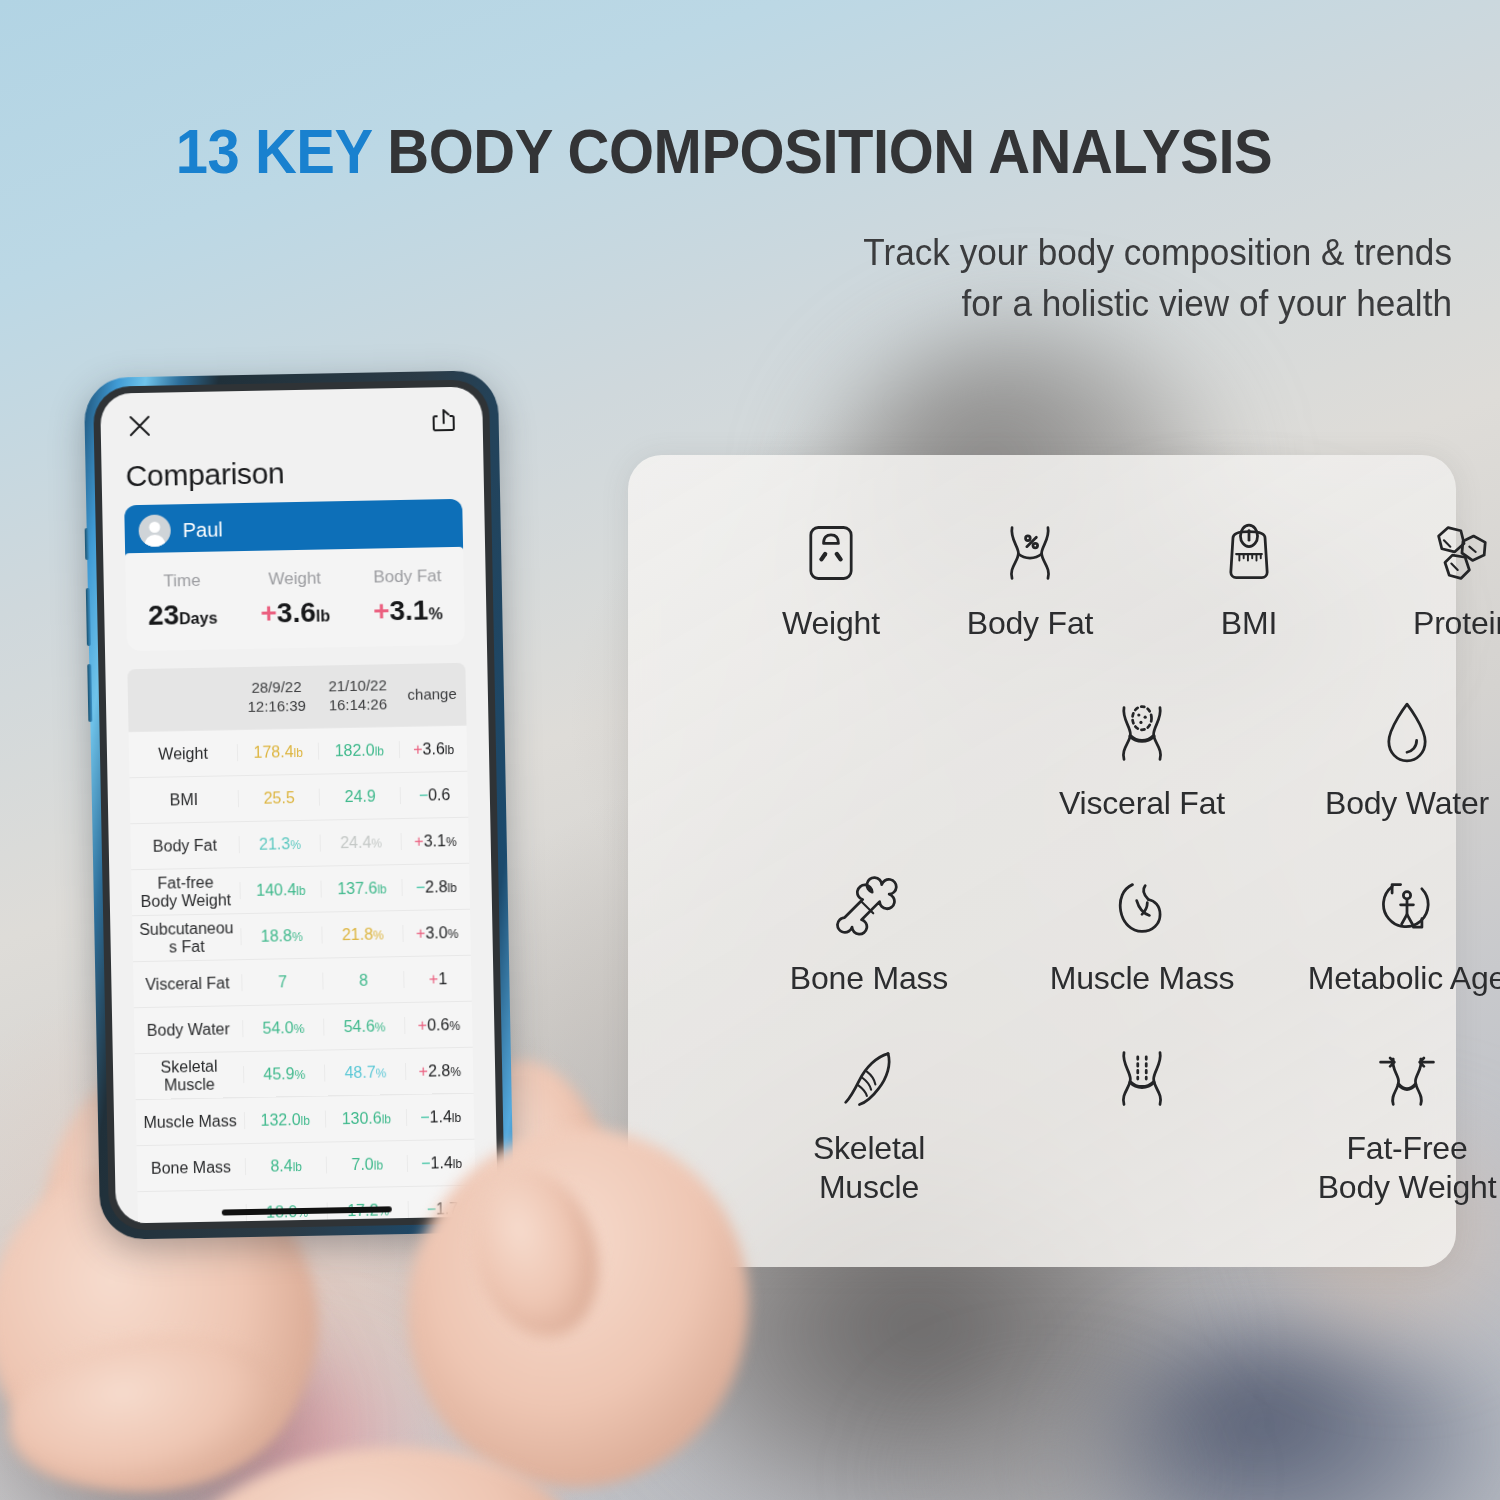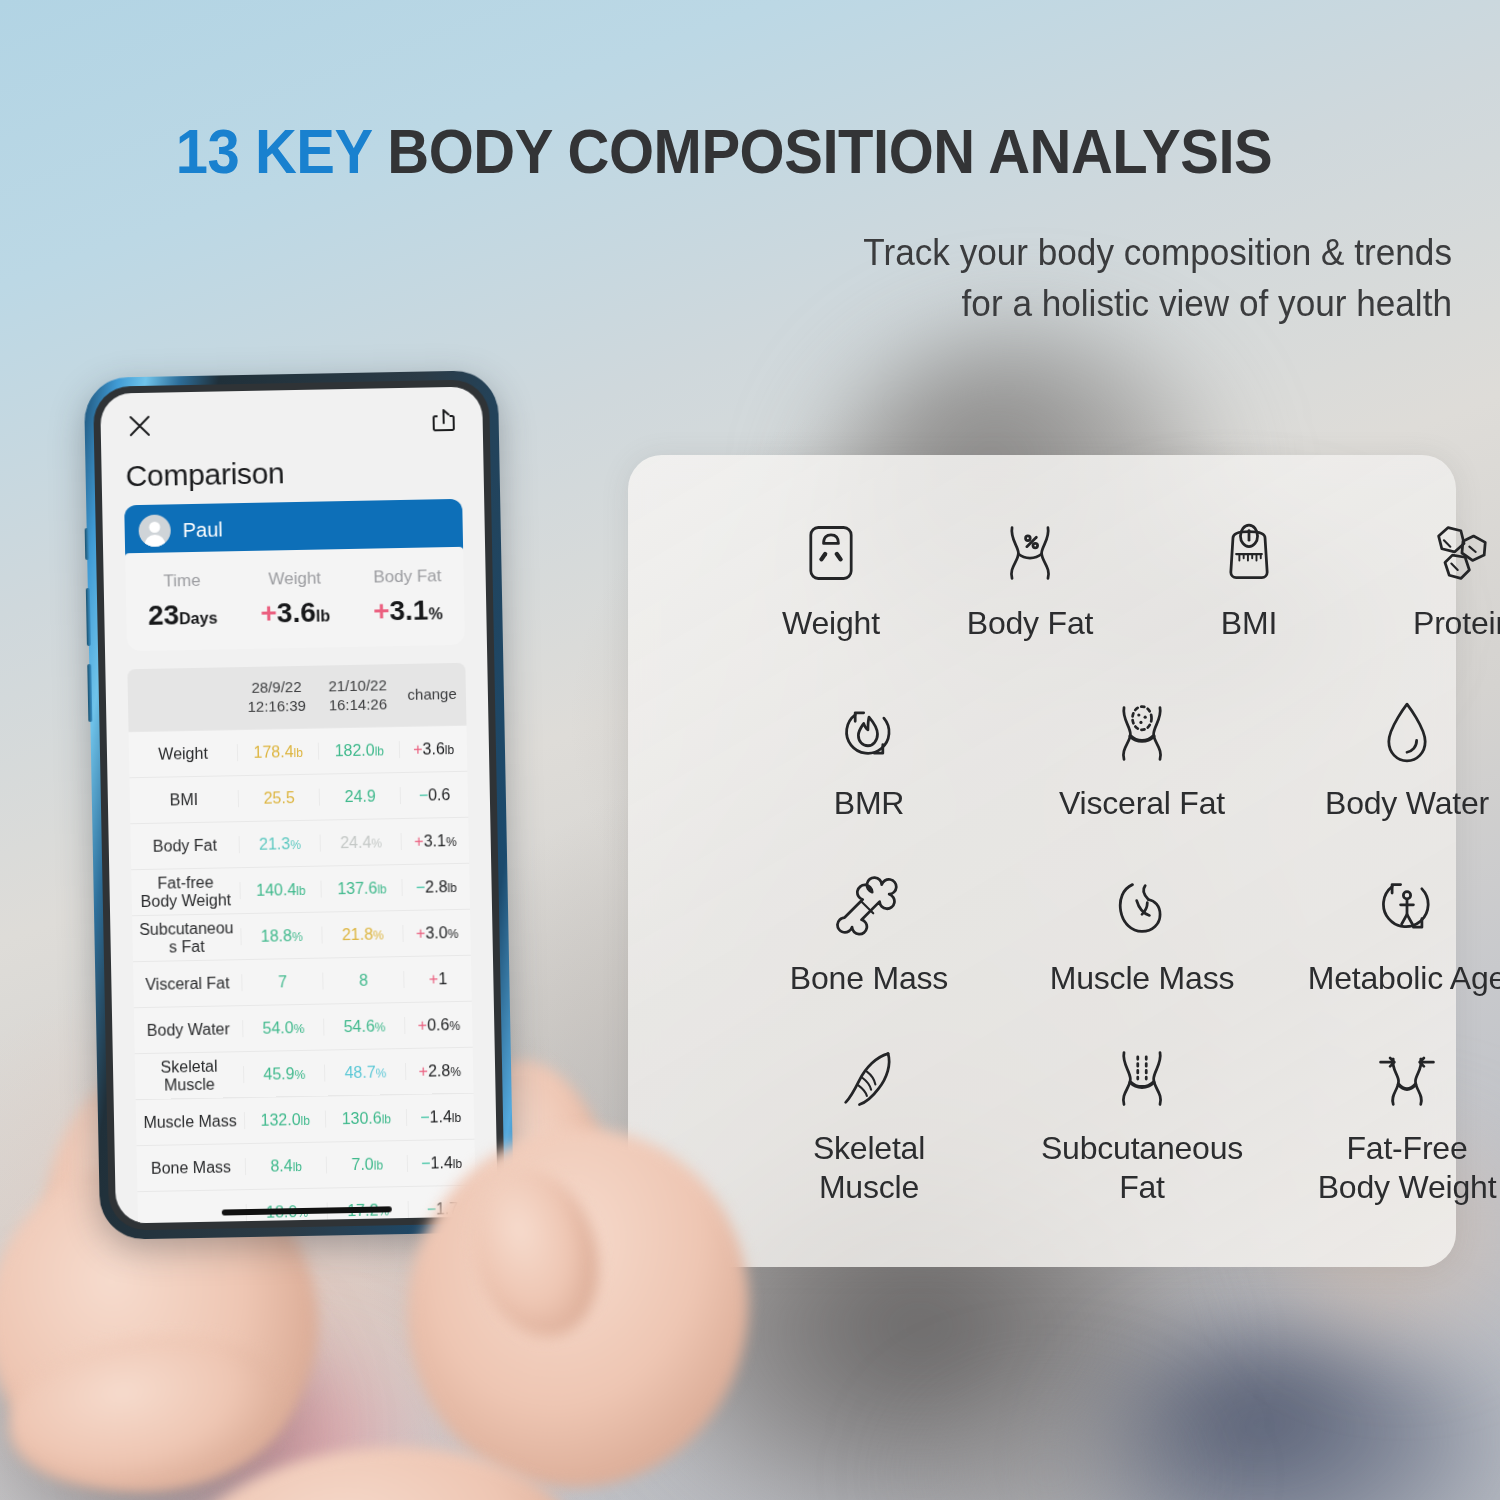--- a/index.html
+++ b/index.html
@@ -283,31 +283,20 @@
       <path d="M20 8 L32 11 L35 23 L26 31 L14 28 L11 16 Z"></path>
       <path d="M44 16 L55 22 L54 34 L43 39 L33 32 L34 21 Z"></path>
       <path d="M24 34 L36 36 L40 48 L32 56 L21 53 L17 41 Z"></path>
       <path d="M16 20 L22 26" stroke-width="2"></path>
             <path d="M40 26 L46 31" stroke-width="2"></path>
             <path d="M23 42 L29 48" stroke-width="2"></path>
     </svg>
         </div>
         <div class="metric-label">Protein</div>
       </div>
-      <div class="metric-cell" style="left: 111px; top: 235px; width: 260px;">
-        <div class="metric-ico">
-          <svg width="68" height="70" viewBox="0 0 64 64" fill="none" stroke="#242527" stroke-width="2.6" stroke-linecap="round" stroke-linejoin="round">
-      <path d="M46 18 A20 20 0 1 1 19 15"></path>
-      <path d="M19 21 L19 13 L27 13"></path>
-      <path d="M45 43 L45 51 L37 51"></path>
-      <path d="M32 17 C38 24 40 28 40 33 C40 39 36 44 31 44 C26 44 22 40 22 34 C22 30 25 26 27 23 C28 26 29 28 31 29 C31 25 31 21 32 17 Z"></path>
-    </svg>
-        </div>
-        <div class="metric-label">BMR</div>
-      </div>
       <div class="metric-cell" style="left: 384px; top: 235px; width: 260px;">
         <div class="metric-ico">
           <svg width="74" height="70" viewBox="0 0 70 64" fill="none" stroke="#242527" stroke-width="2.6" stroke-linecap="round" stroke-linejoin="round">
       <path d="M18 8 C16 18 24 26 24 33 C24 41 15 47 18 57"></path>
       <path d="M52 8 C54 18 46 26 46 33 C46 41 55 47 52 57"></path>
       <path d="M24 35 C30 41 40 41 46 35" stroke-width="3.6"></path>
       <ellipse cx="35" cy="18" rx="9" ry="11" stroke-dasharray="3 3.6"></ellipse>
       <circle cx="32" cy="15" r="1.5" fill="#242527" stroke="none"></circle>
             <circle cx="38" cy="17" r="1.5" fill="#242527" stroke="none"></circle>
             <circle cx="34" cy="22" r="1.5" fill="#242527" stroke="none"></circle>
@@ -374,22 +363,20 @@
       <div class="metric-cell" style="left: 384px; top: 580px; width: 260px;">
         <div class="metric-ico">
           <svg width="72" height="70" viewBox="0 0 68 64" fill="none" stroke="#242527" stroke-width="2.6" stroke-linecap="round" stroke-linejoin="round">
       <path d="M17 8 C15 18 23 26 23 33 C23 41 14 47 17 57"></path>
       <path d="M51 8 C53 18 45 26 45 33 C45 41 54 47 51 57"></path>
       <path d="M23 36 C29 42 39 42 45 36" stroke-width="3.6"></path>
       <path d="M30 12 V33" stroke-dasharray="2.4 4"></path>
       <path d="M38 12 V33" stroke-dasharray="2.4 4"></path>
     </svg>
         </div>
-        <div class="metric-label">Subcutaneous
-Fat</div>
       </div>
       <div class="metric-cell" style="left: 649px; top: 580px; width: 260px;">
         <div class="metric-ico">
           <svg width="74" height="68" viewBox="0 0 70 64" fill="none" stroke="#242527" stroke-width="2.6" stroke-linecap="round" stroke-linejoin="round">
       <path d="M22 14 C20 23 27 29 27 35 C27 43 19 48 22 57"></path>
       <path d="M48 14 C50 23 43 29 43 35 C43 43 51 48 48 57"></path>
       <path d="M27 38 C32 44 38 44 43 38" stroke-width="3.4"></path>
       <path d="M10 17 L23 17 M19 13 L23 17 L19 21"></path>
       <path d="M60 17 L47 17 M51 13 L47 17 L51 21"></path>
     </svg>

